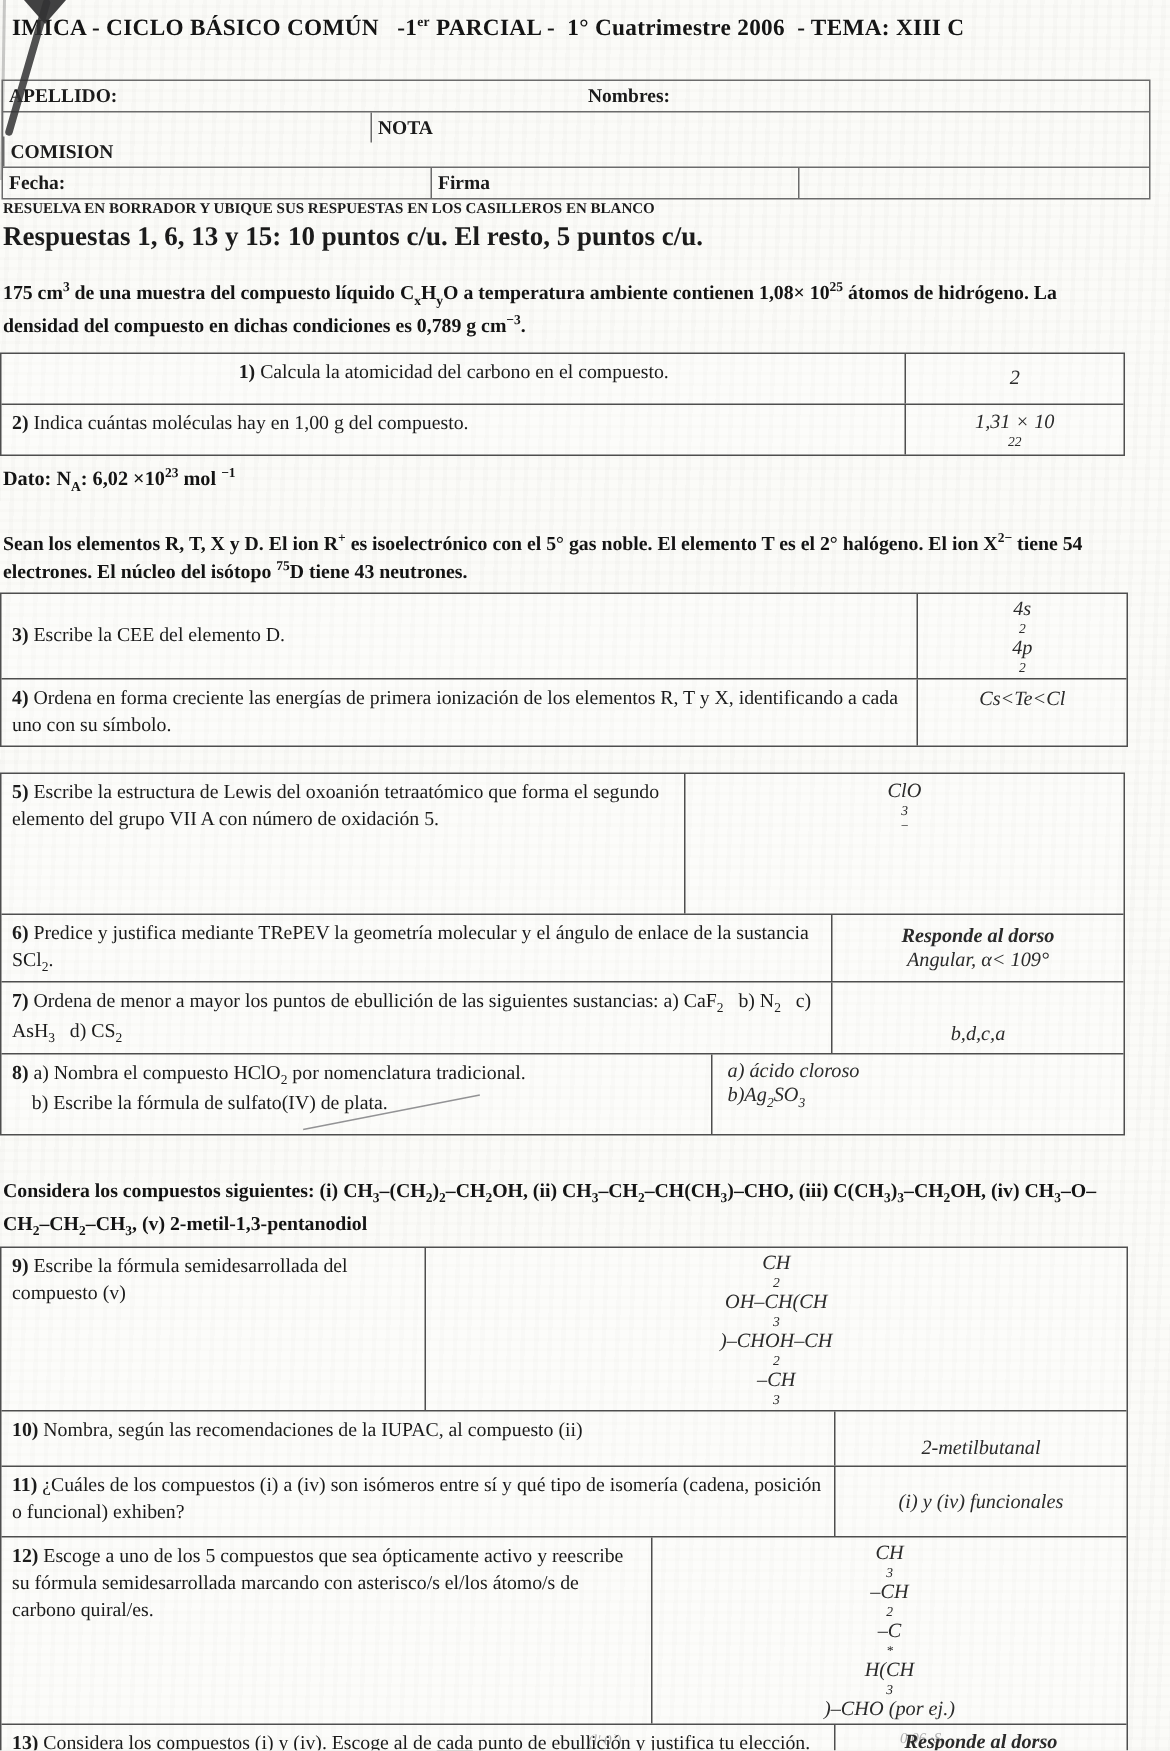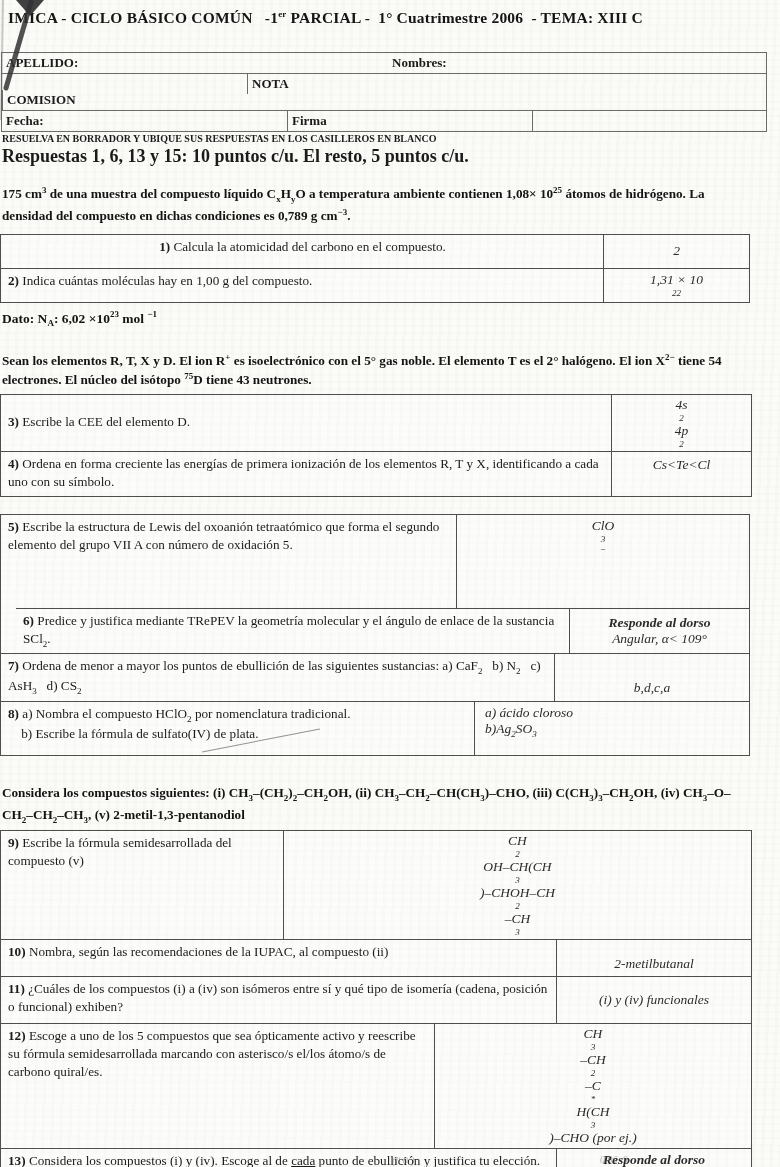--- a/index.html
+++ b/index.html
@@ -94,21 +94,21 @@
       <div class="qcell" style="width:610px;"><span class="qnum">4)</span> Ordena en forma creciente las energías de primera ionización de los elementos R, T y X, identificando a cada uno con su símbolo.</div>
       <div class="acell top" style="padding-top:5px;">Cs&lt;Te&lt;Cl</div>
     </div>
   </div>
 
   <div class="qtable" style="width:750px;margin-top:17px;">
     <div class="qrow" style="min-height:93px;">
       <div class="qcell" style="width:455px;"><span class="qnum">5)</span> Escribe la estructura de Lewis del oxoanión tetraatómico que forma el segundo elemento del grupo VII A con número de oxidación 5.</div>
       <div class="acell top">ClO<sub>3</sub><sup>−</sup></div>
     </div>
-    <div class="qrow" style="min-height:42px;margin-left:15px;">
+    <div class="qrow" style="min-height:42px;">
       <div class="qcell" style="width:553px;"><span class="qnum">6)</span> Predice y justifica mediante TRePEV la geometría molecular y el ángulo de enlace de la sustancia SCl<sub>2</sub>.</div>
       <div class="acell">
         <div class="bolditalic">Responde al dorso</div>
         <div>Angular, α&lt; 109°</div>
       </div>
     </div>
     <div class="qrow" style="min-height:41px;">
       <div class="qcell" style="width:553px;"><span class="qnum">7)</span> Ordena de menor a mayor los puntos de ebullición de las siguientes sustancias: a) CaF<sub>2</sub> &nbsp; b) N<sub>2</sub> &nbsp; c) AsH<sub>3</sub> &nbsp; d) CS<sub>2</sub></div>
       <div class="acell" style="justify-content:flex-end;padding-bottom:5px;">b,d,c,a</div>
     </div>

